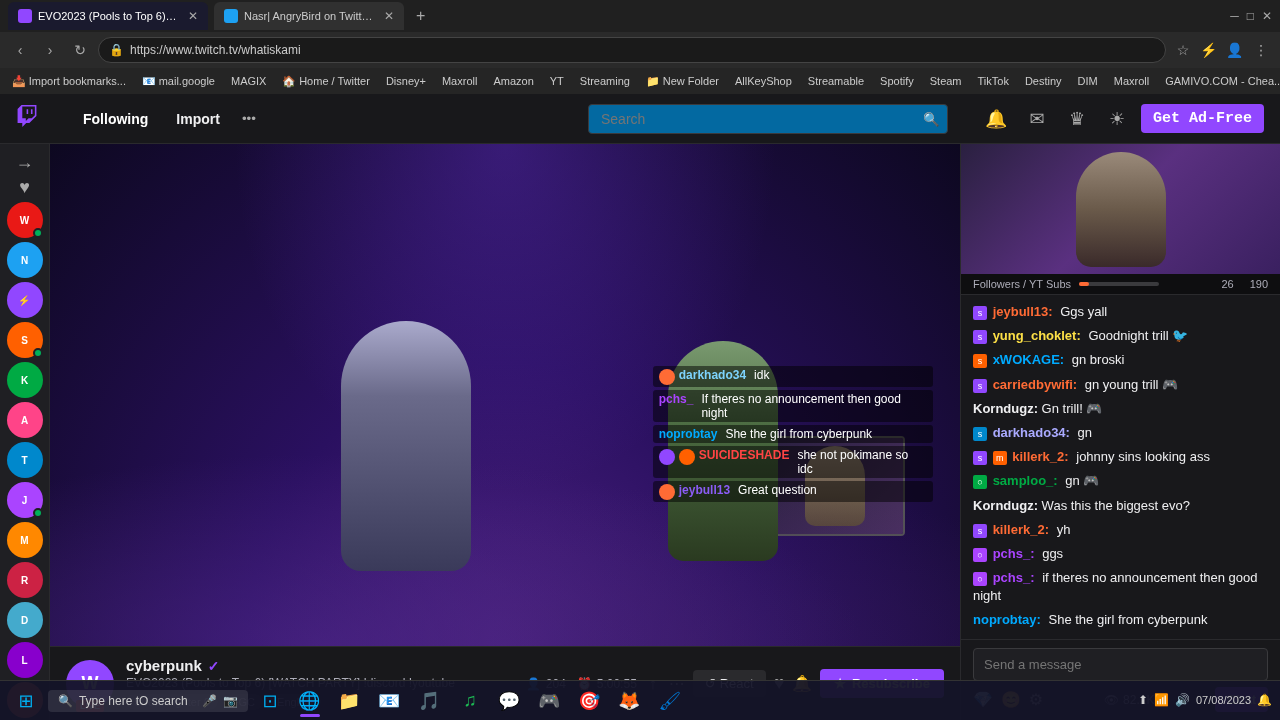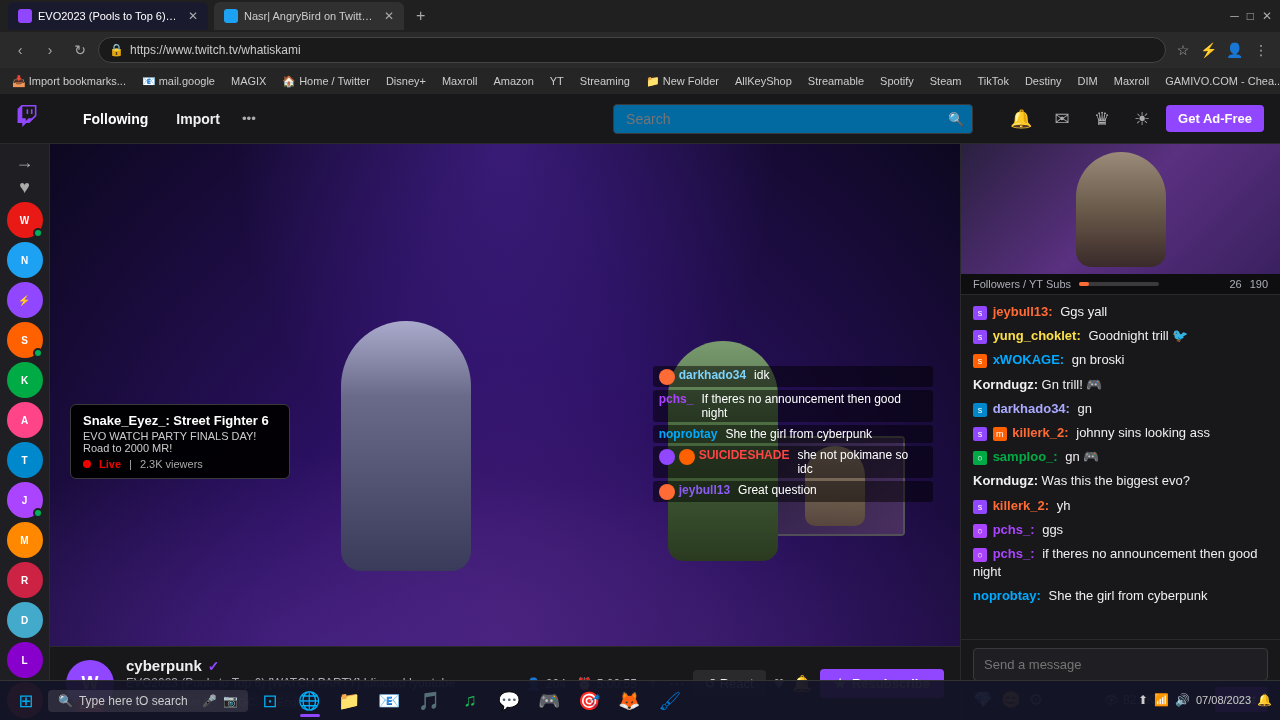--- a/index.html
+++ b/index.html
@@ -30,21 +30,21 @@
     .twitch-logo { color: #9147ff; font-size: 22px; font-weight: 900; margin-right: 8px; }
     .header-nav { display: flex; gap: 4px; }
     .header-nav-item { padding: 6px 12px; border-radius: 4px; font-size: 14px; font-weight: 600; cursor: pointer; color: #efeff1; }
     .header-nav-item.active { color: #fff; }
     .header-more { background: none; border: none; color: #aaa; cursor: pointer; padding: 6px; }
     .header-search { flex: 1; max-width: 360px; position: relative; margin-left: auto; }
     .header-search input { width: 100%; background: #1f1f23; border: 1px solid #3a3a3d; border-radius: 4px; padding: 6px 36px 6px 12px; color: #efeff1; font-size: 14px; outline: none; }
     .search-btn { position: absolute; right: 8px; top: 50%; transform: translateY(-50%); background: none; border: none; color: #aaa; cursor: pointer; }
     .header-actions { display: flex; align-items: center; gap: 8px; margin-left: 8px; }
     .header-icon-btn { background: none; border: none; color: #aaa; cursor: pointer; font-size: 18px; width: 32px; height: 32px; display: flex; align-items: center; justify-content: center; border-radius: 4px; }
-    .get-adfree-btn { background: #9147ff; border: none; color: #fff; padding: 6px 12px; border-radius: 4px; font-size: 13px; font-weight: 600; cursor: pointer; white-space: nowrap; }
+    .get-adfree-btn { background: #9147ff; border: none; color: #fff; padding: 6px 12px; border-radius: 4px; font-size: 15px; font-weight: 600; cursor: pointer; white-space: nowrap; font-family: Liberation Mono, monospace; }
 
     .twitch-body { display: flex; flex: 1; overflow: hidden; }
 
     
     .sidebar { width: 50px; background: #1f1f23; display: flex; flex-direction: column; align-items: center; padding: 8px 0; gap: 4px; border-right: 1px solid #2a2a2d; overflow: hidden; flex-shrink: 0; }
     .sidebar-nav-icon { width: 36px; height: 36px; display: flex; align-items: center; justify-content: center; cursor: pointer; color: #aaa; font-size: 18px; border-radius: 4px; }
     .avatar-placeholder { width: 36px; height: 36px; border-radius: 50%; display: flex; align-items: center; justify-content: center; font-size: 11px; font-weight: bold; color: #fff; flex-shrink: 0; }
 
     
     .main-content { flex: 1; display: flex; flex-direction: column; overflow: hidden; background: #0e0e10; }
@@ -298,30 +298,20 @@
               <span style="color:#fff;">Great question</span>
             </div>
           </div>
 
           <div class="stream-pip" style="bottom:22%; right:6%;">
             <div class="pip-inner">
               <div style="width:60px; height:80px; background:linear-gradient(to bottom, #8a7a6a, #5a4a3a); border-radius:30px 30px 10px 10px;"></div>
             </div>
           </div>
 
-          <div class="stream-tooltip">
-            <div class="tooltip-streamer">Snake_Eyez_: Street Fighter 6</div>
-            <div class="tooltip-title">EVO WATCH PARTY FINALS DAY! Road to 2000 MR!</div>
-            <div class="tooltip-meta">
-              <span class="live-dot"></span>
-              <span style="color:#eb0400; font-weight:600;">Live</span>
-              <span style="color:#aaa;">|</span>
-              <span style="color:#aaa;">2.3K viewers</span>
-            </div>
-          </div>
 
         </div>
 
         <div class="stream-info-bar">
           <div class="streamer-avatar">
             <span>W</span>
             <div class="live-badge">LIVE</div>
           </div>
           <div class="stream-info-text">
             <div class="streamer-name">
@@ -371,41 +361,46 @@
           </div>
         </div>
 
         <div class="followers-bar">
           <div class="followers-progress">
             <span>Followers / YT Subs</span>
             <div class="progress-bar-container">
               <div class="progress-bar-fill"></div>
             </div>
           </div>
-          <div style="display:flex; gap:8px;">
+          <div style="display:flex; gap:16px;">
             <span>26</span>
             <span>190</span>
           </div>
         </div>
 
         <div class="chat-messages">
           <div class="chat-message">
             <span class="chat-msg-badge purple">s</span>
             <span class="chat-msg-name" style="color:#ff6b35;">jeybull13:</span>
             <span>Ggs yall</span>
           </div>
           <div class="chat-message">
             <span class="chat-msg-badge purple">s</span>
             <span class="chat-msg-name" style="color:#fde047;">yung_choklet:</span>
             <span>Goodnight trill 🐦</span>
           </div>
           <div class="chat-message">
             <span class="chat-msg-badge">s</span>
             <span class="chat-msg-name" style="color:#00aaff;">xWOKAGE:</span>
             <span>gn broski</span>
+          </div>
+          <div class="chat-message">
+            <span class="chat-msg-badge purple">s</span>
+            <span class="chat-msg-name" style="color:#ff6b35;">carriedbywifi:</span>
+            <span>gn young trill 🎮</span>
           </div>
           <div class="chat-message">
             <span class="chat-separator" style="color:#efeff1;">Korndugz:</span>
             <span> Gn trill! 🎮</span>
           </div>
           <div class="chat-message">
             <span class="chat-msg-badge blue">s</span>
             <span class="chat-msg-name" style="color:#aaaaff;">darkhado34:</span>
             <span>gn</span>
           </div>

